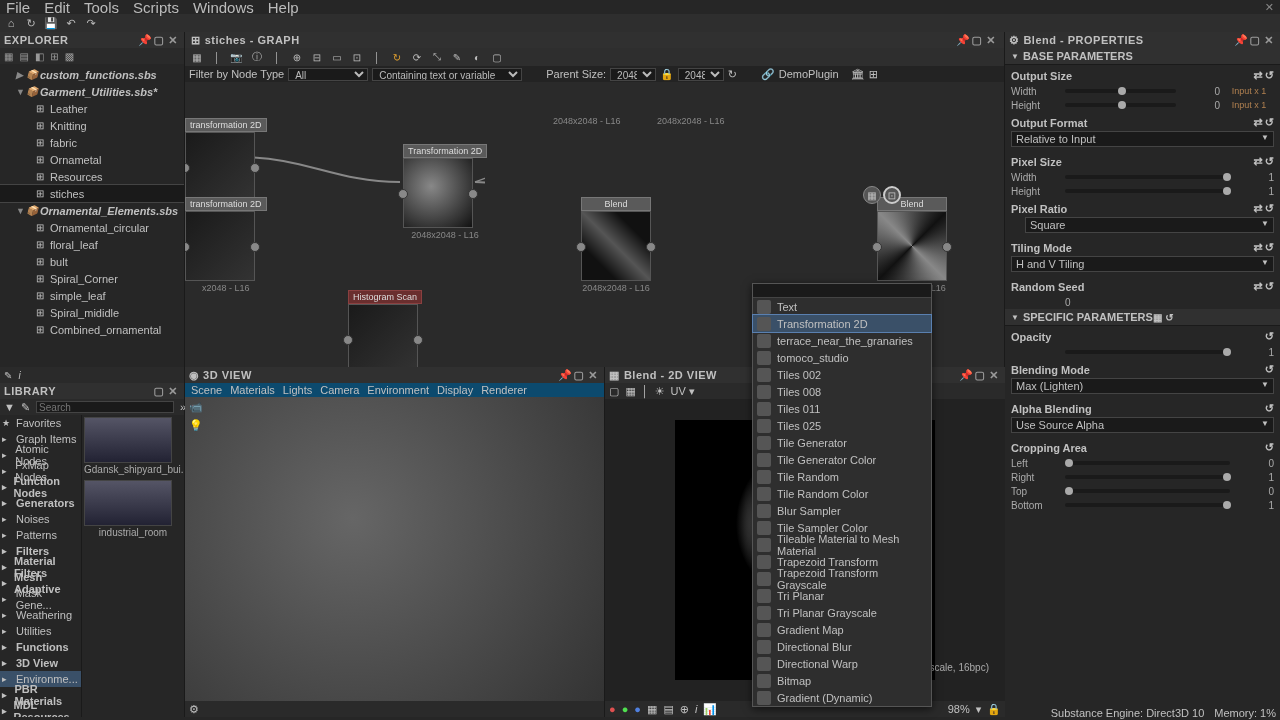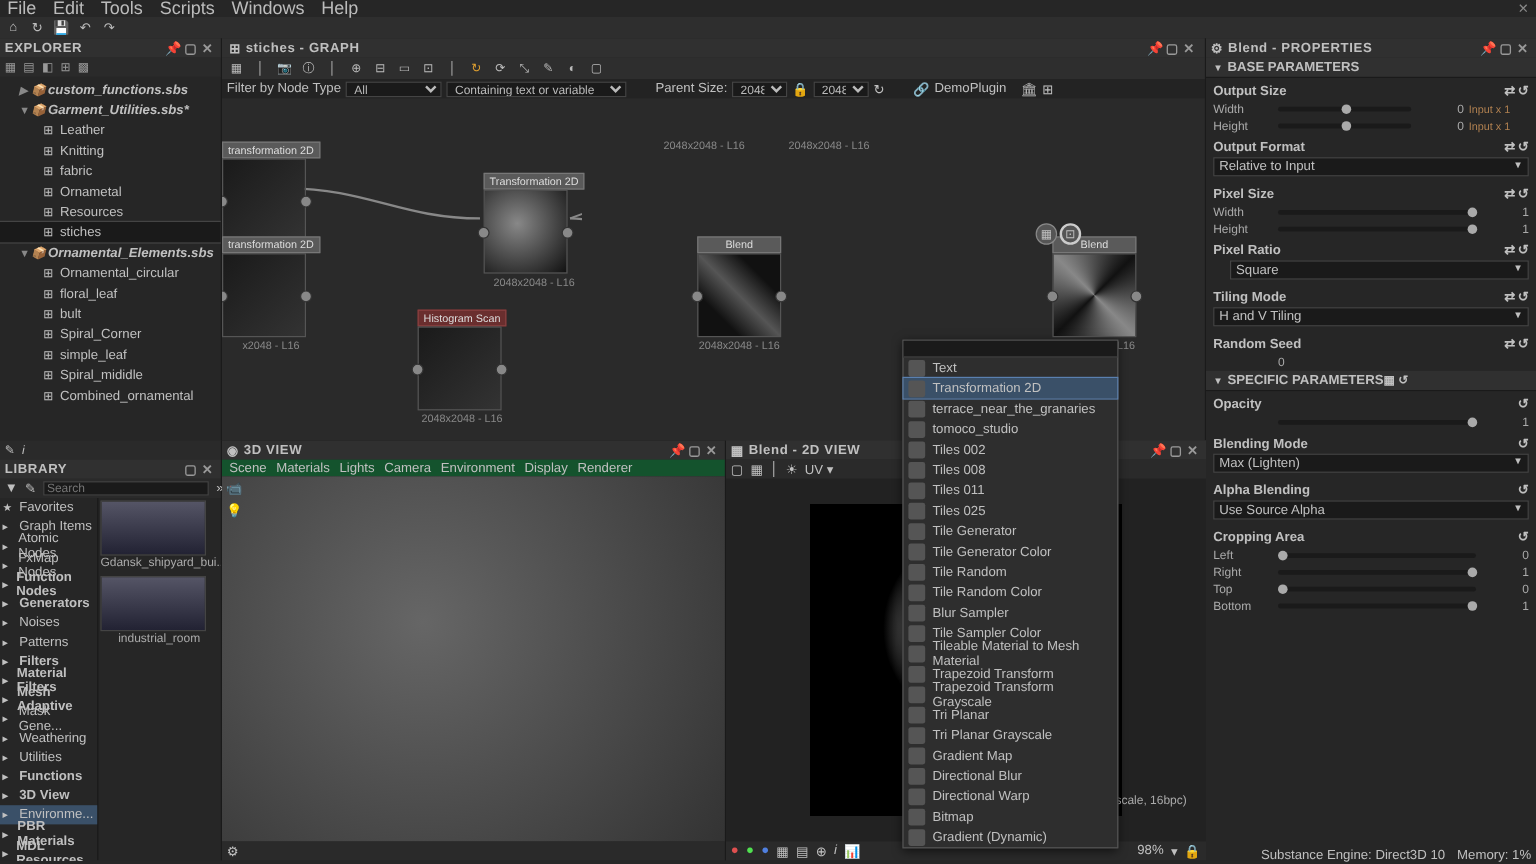--- a/index.html
+++ b/index.html
@@ -45,21 +45,21 @@
 svg.wires { position:absolute; inset:0; pointer-events:none; }
 
 .props { grid-column:3; grid-row:1/3; background:#262626; display:flex; flex-direction:column; }
 .prop-section { background:#303030; font-size:10px; font-weight:bold; padding:2px 6px; display:flex; align-items:center; border-bottom:1px solid #1a1a1a; }
 .prop-section .arrow { margin-right:4px; font-size:8px; }
 .prop-row { display:flex; align-items:center; height:14px; padding:0 6px; gap:4px; }
 .prop-row label { width:50px; font-size:10px; color:#aaa; }
 .prop-row .slider { flex:1; height:4px; background:#1a1a1a; border-radius:2px; position:relative; }
 .prop-row .slider .thumb { width:8px; height:8px; background:#aaa; border-radius:50%; position:absolute; top:-2px; }
 .prop-row .val { width:40px; font-size:10px; text-align:right; color:#aaa; }
-.prop-row .extra { width:50px; font-size:9px; color:#b08050; text-align:left; }
+.prop-row .extra { width:50px; font-size:9px; color:#b08050; text-align:center; }
 .prop-dropdown { margin:0 6px 4px 6px; background:#1a1a1a; border:1px solid #444; font-size:10px; padding:1px 4px; display:flex; }
 .prop-dropdown .dd-arrow{margin-left:auto;font-size:8px;}
 .prop-heading { font-size:10px; font-weight:bold; padding:4px 6px 2px 6px; display:flex; align-items:center; }
 .prop-heading .prop-icons { margin-left:auto; display:flex; gap:2px; font-size:10px; color:#888; }
 
 .library { grid-column:1; grid-row:2; background:#262626; border-right:1px solid #1a1a1a; display:flex; flex-direction:column; }
 .lib-tools { height:16px; background:#2a2a2a; display:flex; align-items:center; padding:0 4px; gap:6px; }
 .lib-search { flex:1; background:#1a1a1a; border:1px solid #444; font-size:10px; padding:0 2px; height:12px; color:#777;}
 .lib-body { flex:1; display:flex; overflow:hidden; }
 .lib-cats { width:82px; border-right:1px solid #1a1a1a; overflow:auto; }
@@ -67,21 +67,21 @@
 .lib-cat.sel { background:#3a5068; }
 .lib-cat.bold { font-weight:bold; }
 .lib-cat .ico { width:12px; font-size:9px; }
 .lib-items { flex:1; overflow:auto; padding:2px; }
 .lib-entry { margin-bottom:4px; }
 .lib-thumb { width:88px; height:46px; background:linear-gradient(#556,#223); border:1px solid #444; }
 .lib-label { font-size:10px; text-align:center; color:#aaa; padding:1px 0; }
 
 .view3d { grid-column:2; grid-row:2; display:flex; }
 .view3d-left { width:420px; background:#262626; border-right:1px solid #1a1a1a; display:flex; flex-direction:column; }
-.view-menus { height:14px; background:#14532d; display:flex; align-items:center; gap:8px; padding:0 6px; font-size:10px; }
+.view-menus { height:14px; background:#0c4a6e; display:flex; align-items:center; gap:8px; padding:0 6px; font-size:10px; }
 .view-canvas { flex:1; background:radial-gradient(circle at 40% 40%,#666,#333); position:relative; }
 .view-side-icons { position:absolute; left:4px; top:4px; display:flex; flex-direction:column; gap:4px; }
 .view-side-icons .ico { width:14px; height:14px; font-size:11px; color:#aaa; }
 
 .view2d { flex:1; background:#262626; display:flex; flex-direction:column; position:relative; }
 .view2d-tools { height:16px; background:#2a2a2a; display:flex; align-items:center; gap:6px; padding:0 4px; font-size:10px; color:#999; }
 .view2d-canvas { flex:1; background:#222; position:relative; display:flex; align-items:center; justify-content:center; }
 .view2d-img { width:260px; height:260px; background:radial-gradient(ellipse 80px 100px at 45% 40%,#ddd 0%,#888 30%,#000 70%); }
 .view2d-info { position:absolute; bottom:28px; right:16px; font-size:10px; color:#aaa; }
 .view2d-bottom { height:16px; background:#2a2a2a; display:flex; align-items:center; gap:6px; padding:0 4px; }
@@ -272,21 +272,21 @@
           <div class="node-footer">x2048 - L16</div>
         </div>
         <div class="node" style="left: 218px; top: 62px;">
           <div class="node-title ">Transformation 2D</div>
           <div class="node-body ">
             <div class="socket" style="left:-6px;top:30px;"></div>
             <div class="socket" style="right:-6px;top:30px;"></div>
           </div>
           <div class="node-footer">2048x2048 - L16</div>
         </div>
-        <div class="node" style="left: 163px; top: 176px;">
+        <div class="node" style="left: 163px; top: 208px;">
           <div class="node-title red">Histogram Scan</div>
           <div class="node-body dark">
             <div class="socket" style="left:-6px;top:30px;"></div>
             <div class="socket" style="right:-6px;top:30px;"></div>
           </div>
           <div class="node-footer">2048x2048 - L16</div>
         </div>
         <div class="node" style="left: 396px; top: 115px;">
           <div class="node-title ">Blend</div>
           <div class="node-body blend">

